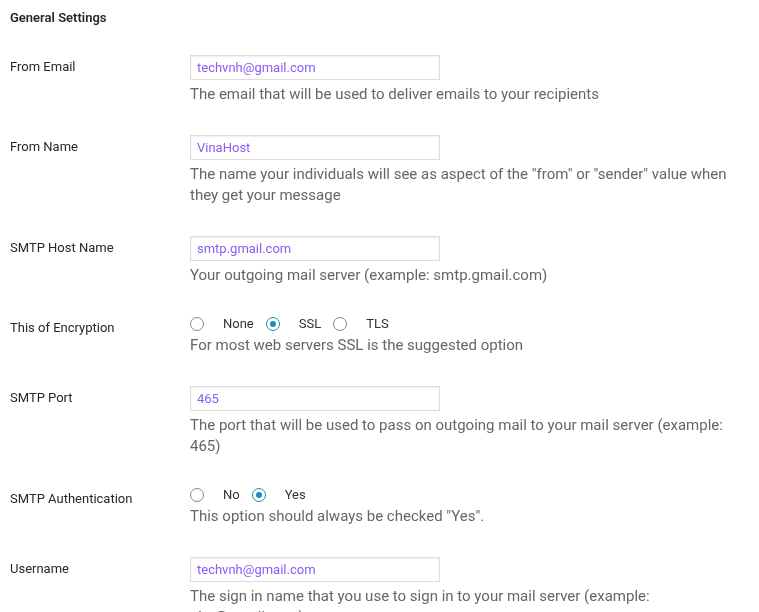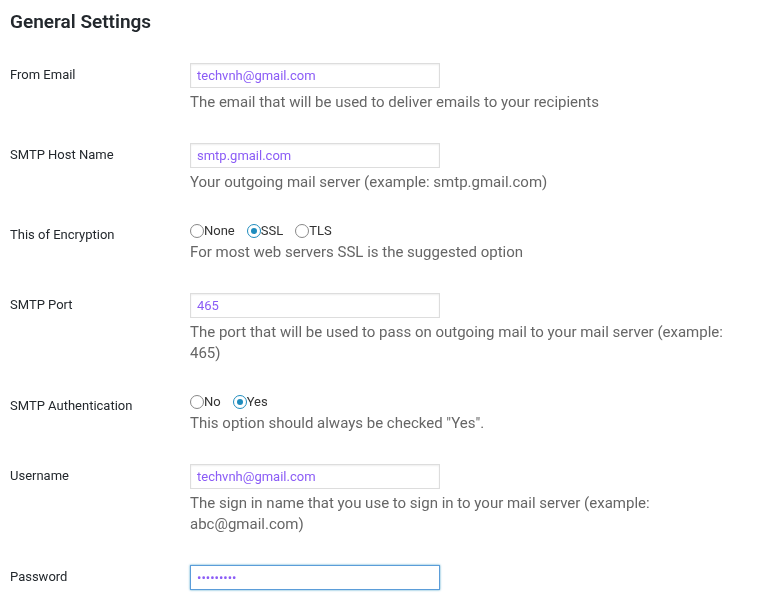--- a/index.html
+++ b/index.html
@@ -5,21 +5,21 @@
     * { box-sizing: border-box; }
     body {
       font-family: -apple-system, BlinkMacSystemFont, "Segoe UI", Roboto, "Helvetica Neue", Arial, sans-serif;
       font-size: 13px;
       color: #333;
       margin: 0;
       padding: 10px;
       background: #fff;
     }
     h2 {
-      font-size: 19px;
+      font-size: 13px;
       font-weight: 600;
       color: #23282d;
       margin: 0 0 20px 0;
     }
     .form-table { width: 100%; border-collapse: collapse; }
     .form-table tr td { padding: 10px 0 20px 0; vertical-align: top; }
     .label-cell { width: 180px; color: #23282d; font-weight: 400; padding-top: 14px !important; }
     .field-cell .desc {
       display: block;
       margin-top: 4px;
@@ -31,21 +31,21 @@
       width: 250px;
       padding: 4px 6px;
       border: 1px solid #ddd;
       font-size: 13px;
       color: #8b5cf6;
       box-shadow: inset 0 1px 2px rgba(0,0,0,0.07);
       font-family: inherit;
     }
     input.txt.focused { border-color: #5b9dd9; box-shadow: 0 0 2px rgba(30,140,190,.8); }
     .radio-group { display: flex; gap: 12px; align-items: center; }
-    .radio-opt { display: inline-flex; align-items: center; gap: 0; font-size: 13px; color: #333; cursor: pointer; }
+    .radio-opt { display: inline-flex; align-items: center; gap: 19px; font-size: 13px; color: #333; cursor: pointer; }
     input[type=radio] {
       appearance: none;
       width: 14px; height: 14px;
       border: 1px solid #888;
       border-radius: 50%;
       display: inline-block;
       position: relative;
       margin: 0;
       cursor: pointer;
       background: #fff;
@@ -65,20 +65,27 @@
 
 <h2>General Settings</h2>
 
 <table class="form-table">
   <tbody>
       <tr>
     <td class="label-cell">From Email</td>
     <td class="field-cell">
       <input type="text" class="txt" value="techvnh@gmail.com" style="">
       <span class="desc">The email that will be used to deliver emails to your recipients</span>
+    </td>
+  </tr>
+  <tr>
+    <td class="label-cell">From Name</td>
+    <td class="field-cell">
+      <input type="text" class="txt" value="VinaHost" style="">
+      <span class="desc">The name your individuals will see as aspect of the "from" or "sender" value when they get your message</span>
     </td>
   </tr>
   <tr>
     <td class="label-cell">SMTP Host Name</td>
     <td class="field-cell">
       <input type="text" class="txt" value="smtp.gmail.com" style="">
       <span class="desc">Your outgoing mail server (example: smtp.gmail.com)</span>
     </td>
   </tr>
   <tr>

